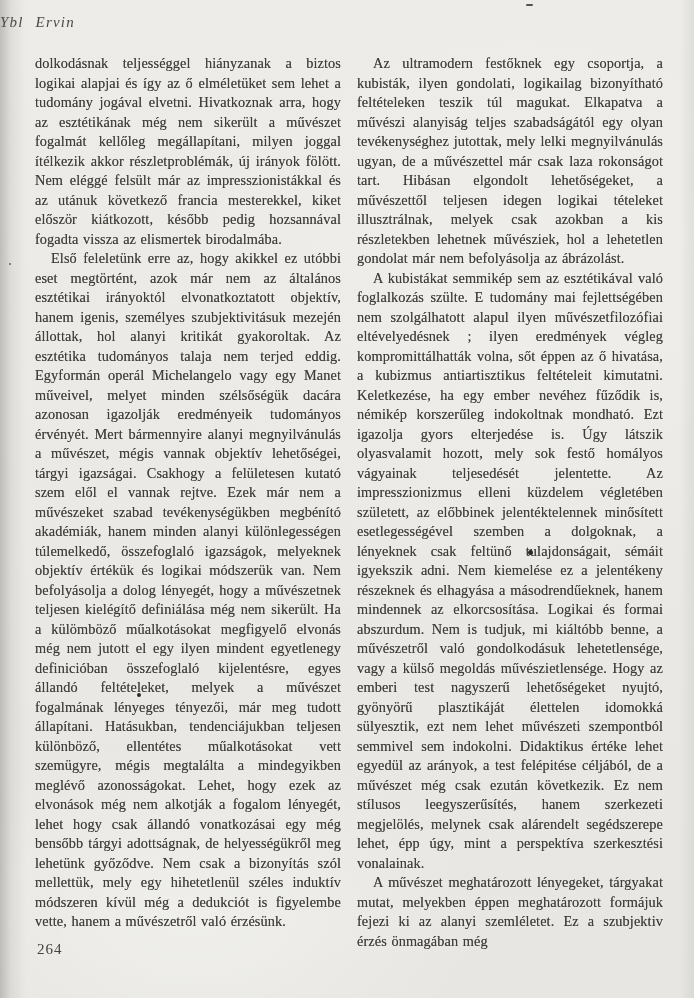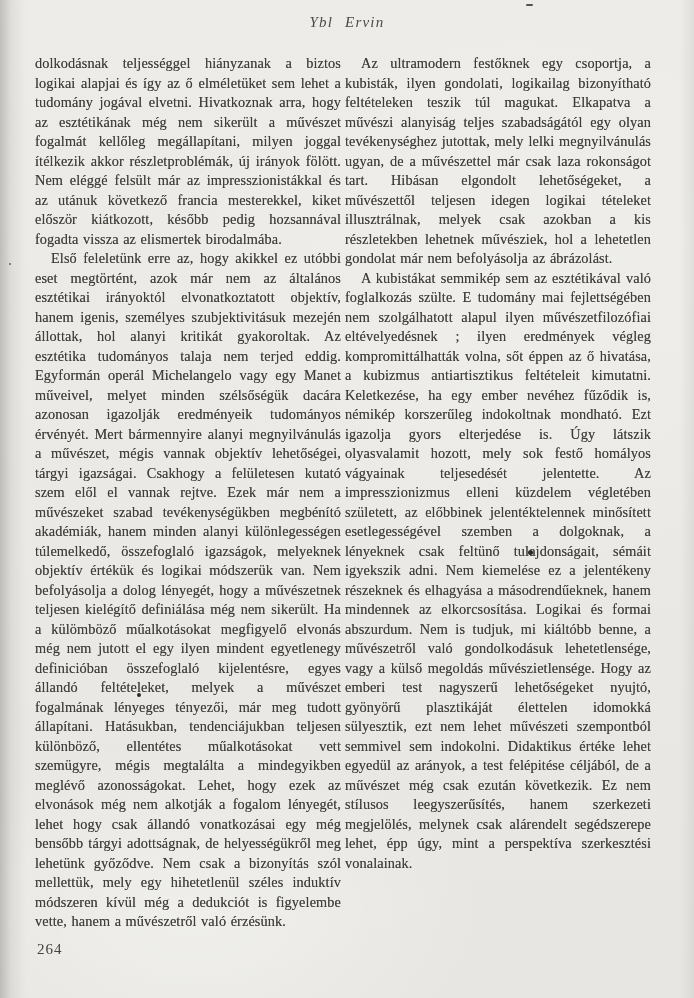--- a/index.html
+++ b/index.html
@@ -37,33 +37,32 @@
     right: 0; top: 0; bottom: 0;
     width: 14px;
     background: linear-gradient(270deg, rgba(100,98,94,0.10), rgba(100,98,94,0) 100%);
     pointer-events: none;
   }
   .running-header {
     position: absolute;
     top: 14px;
     left: 0;
     width: 100%;
-    text-align: center;
     font-style: italic;
     font-size: 15px;
     letter-spacing: 1.2px;
     word-spacing: 7px;
     color: #4c4a46;
   }
   .columns {
     position: absolute;
     top: 54px;
     left: 35px;
     display: flex;
-    gap: 4px;
+    gap: 16px;
   }
   .col {
     width: 306px;
     height: 904px;
     overflow: hidden;
     text-align: justify;
     font-size: 14.3px;
     line-height: 19.5px;
     word-spacing: 0.06em;
     letter-spacing: 0.1px;
@@ -101,20 +100,21 @@
 
   <div class="columns">
     <section class="col">
       <p>dolkodásnak teljességgel hiányzanak a biztos logikai alapjai és így az ő elméletüket sem lehet a tudomány jogával elvetni. Hivatkoznak arra, hogy az esztétikának még nem sikerült a művészet fogalmát kellőleg megállapítani, milyen joggal ítélkezik akkor részletproblémák, új irányok fölött. Nem eléggé felsült már az impresszionistákkal és az utánuk következő francia mesterekkel, kiket először kiátkozott, később pedig hozsannával fogadta vissza az elismertek birodalmába.</p>
       <p class="indent">Első feleletünk erre az, hogy akikkel ez utóbbi eset megtörtént, azok már nem az általános esztétikai irányoktól elvonatkoztatott objektív, hanem igenis, személyes szubjektivitásuk mezején állottak, hol alanyi kritikát gyakoroltak. Az esztétika tudományos talaja nem terjed eddig. Egyformán operál Michelangelo vagy egy Manet műveivel, melyet minden szélsőségük dacára azonosan igazolják eredményeik tudományos érvényét. Mert bármennyire alanyi megnyilvánulás a művészet, mégis vannak objektív lehetőségei, tárgyi igazságai. Csakhogy a felületesen kutató szem elől el vannak rejtve. Ezek már nem a művészeket szabad tevékenységükben megbénító akadémiák, hanem minden alanyi különlegességen túlemelkedő, összefoglaló igazságok, melyeknek objektív értékük és logikai módszerük van. Nem befolyásolja a dolog lényegét, hogy a művészetnek teljesen kielégítő definiálása még nem sikerült. Ha a külömböző műalkotásokat megfigyelő elvonás még nem jutott el egy ilyen mindent egyetlenegy definicióban összefoglaló kijelentésre, egyes állandó feltételeket, melyek a művészet fogalmának lényeges tényezői, már meg tudott állapítani. Hatásukban, tendenciájukban teljesen különböző, ellentétes műalkotásokat vett szemügyre, mégis megtalálta a mindegyikben meglévő azonosságokat. Lehet, hogy ezek az elvonások még nem alkotják a fogalom lényegét, lehet hogy csak állandó vonatkozásai egy még bensőbb tárgyi adottságnak, de helyességükről meg lehetünk győződve. Nem csak a bizonyítás szól mellettük, mely egy hihetetlenül széles induktív módszeren kívül még a dedukciót is figyelembe vette, hanem a művészetről való érzésünk.</p>
     </section>
 
     <section class="col">
       <p class="indent">Az ultramodern festőknek egy csoportja, a kubisták, ilyen gondolati, logikailag bizonyítható feltételeken teszik túl magukat. Elkapatva a művészi alanyiság teljes szabadságától egy olyan tevékenységhez jutottak, mely lelki megnyilvánulás ugyan, de a művészettel már csak laza rokonságot tart. Hibásan elgondolt lehetőségeket, a művészettől teljesen idegen logikai tételeket illusztrálnak, melyek csak azokban a kis részletekben lehetnek művésziek, hol a lehetetlen gondolat már nem befolyásolja az ábrázolást.</p>
       <p class="indent">A kubistákat semmikép sem az esztétikával való foglalkozás szülte. E tudomány mai fejlettségében nem szolgálhatott alapul ilyen művészetfilozófiai eltévelyedésnek ; ilyen eredmények végleg kompromittálhatták volna, sőt éppen az ő hivatása, a kubizmus antiartisztikus feltételeit kimutatni. Keletkezése, ha egy ember nevéhez fűződik is, némikép korszerűleg indokoltnak mondható. Ezt igazolja gyors elterjedése is. Úgy látszik olyasvalamit hozott, mely sok festő homályos vágyainak teljesedését jelentette. Az impresszionizmus elleni küzdelem végletében született, az előbbinek jelentéktelennek minősített esetlegességével szemben a dolgoknak, a lényeknek csak feltünő tulajdonságait, sémáit igyekszik adni. Nem kiemelése ez a jelentékeny részeknek és elhagyása a másodrendűeknek, hanem mindennek az elkorcsosítása. Logikai és formai abszurdum. Nem is tudjuk, mi kiáltóbb benne, a művészetről való gondolkodásuk lehetetlensége, vagy a külső megoldás művészietlensége. Hogy az emberi test nagyszerű lehetőségeket nyujtó, gyönyörű plasztikáját élettelen idomokká sülyesztik, ezt nem lehet művészeti szempontból semmivel sem indokolni. Didaktikus értéke lehet egyedül az arányok, a test felépitése céljából, de a művészet még csak ezután következik. Ez nem stílusos leegyszerűsítés, hanem szerkezeti megjelölés, melynek csak alárendelt segédszerepe lehet, épp úgy, mint a perspektíva szerkesztési vonalainak.</p>
+      <p class="indent">A művészet meghatározott lényegeket, tárgyakat mutat, melyekben éppen meghatározott formájuk fejezi ki az alanyi szemléletet. Ez a szubjektiv érzés önmagában még</p>
     </section>
   </div>
 
   <div class="page-number">264</div>
 
   <span class="speck s1"></span>
   <span class="speck s2"></span>
   <span class="speck s3"></span>
   <span class="speck s4"></span>
 

